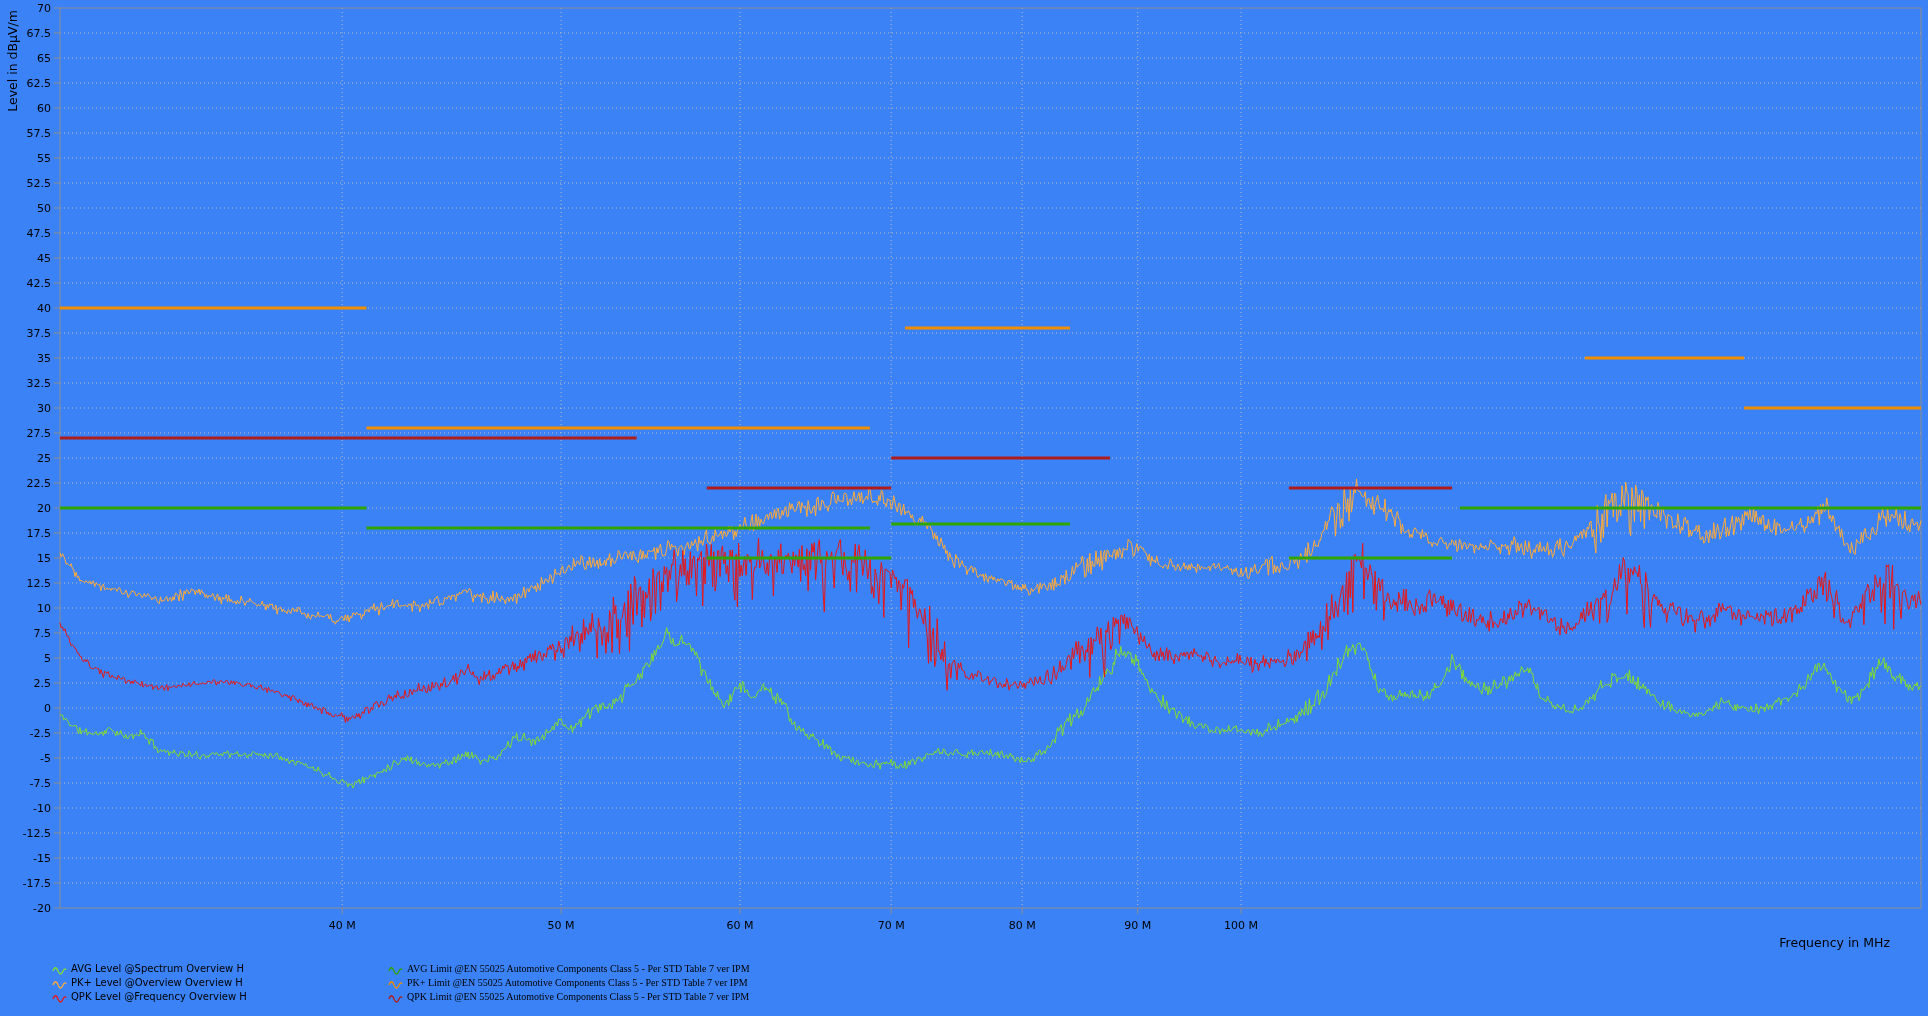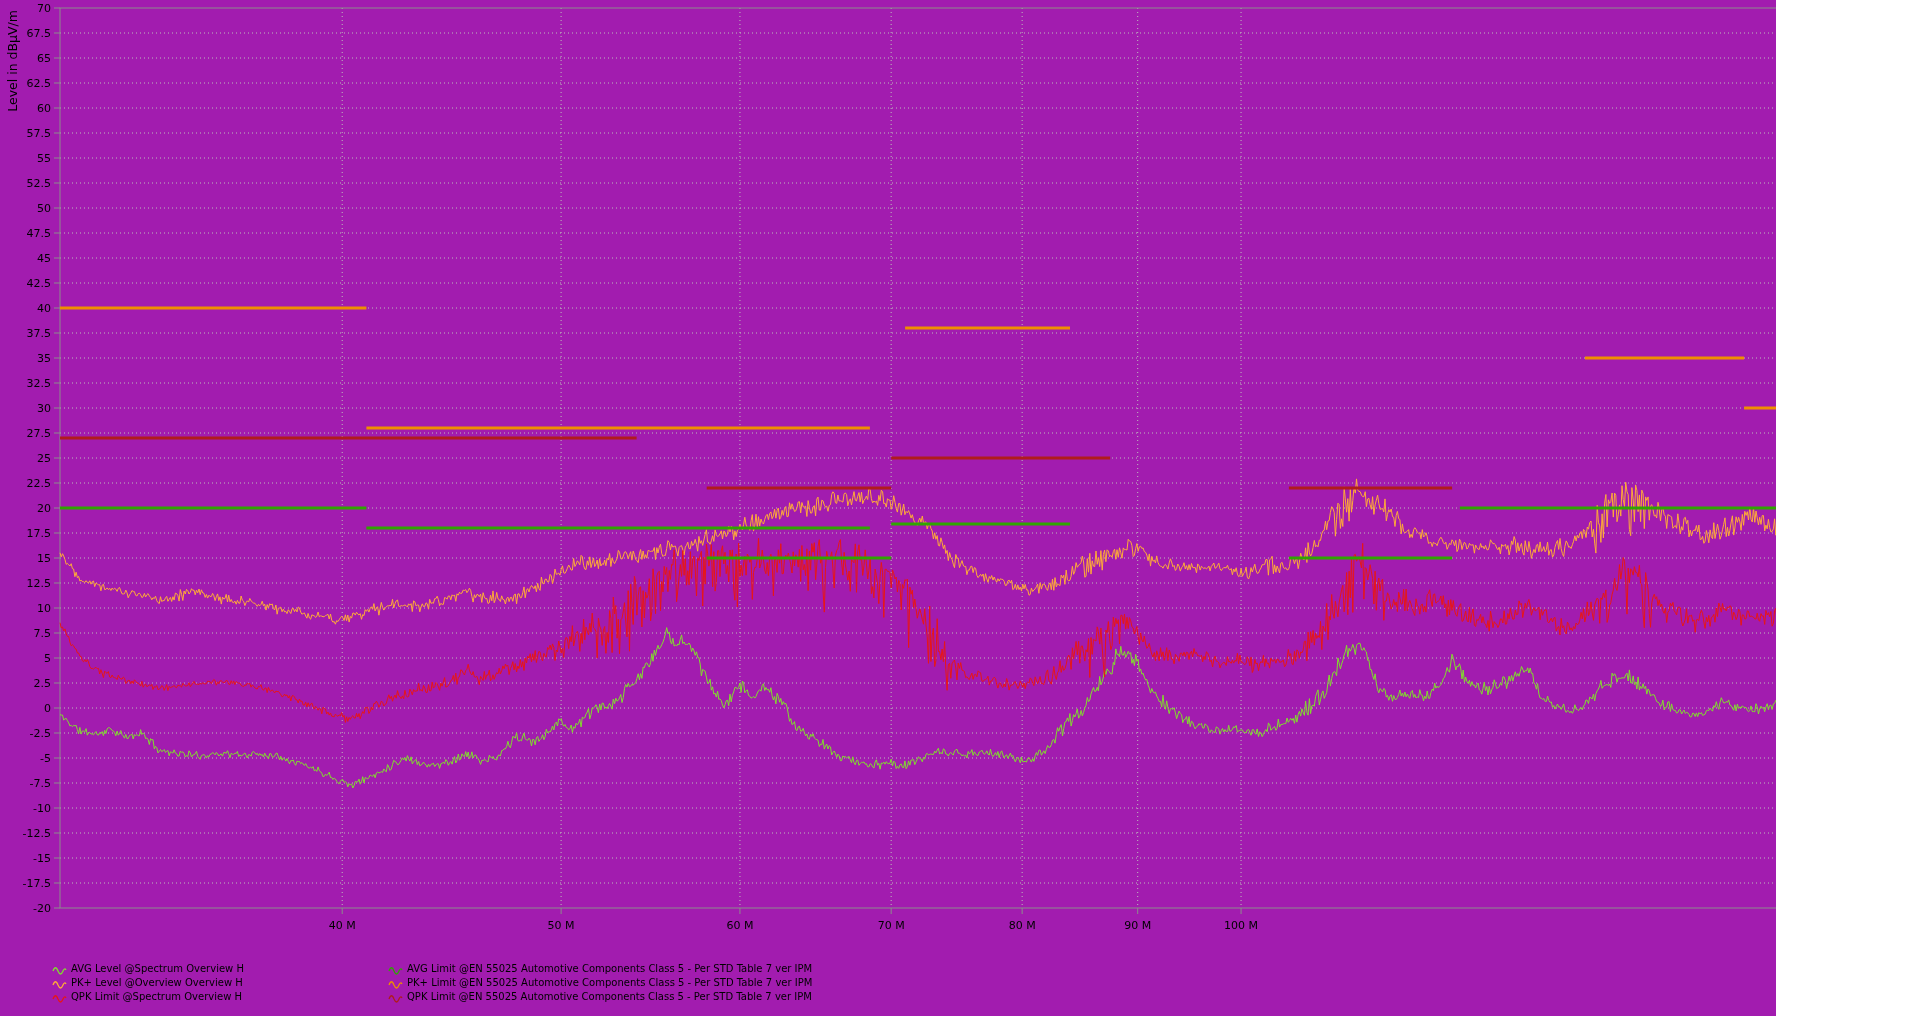--- a/index.html
+++ b/index.html
@@ -1,17 +1,17 @@
 <!DOCTYPE html>
 <html><head>
 <meta charset="utf-8">
 <style>
   html,body{margin:0;padding:0;background:#ffffff;}
   body{font-family:"DejaVu Sans","Liberation Sans",sans-serif;}
-  #root{position:relative;width:1776px;height:1016px;background:#a21caf;overflow:hidden;}
+  #root{position:relative;width:1928px;height:1016px;background:#3b82f6;overflow:hidden;}
   svg text{font-family:"DejaVu Sans","Liberation Sans",sans-serif;}
   .legend-col{position:absolute;display:flex;flex-direction:column;gap:2px;}
   .legend-item{display:flex;align-items:center;gap:4px;height:12px;cursor:default;}
   .legend-item .txt{font-size:10px;color:#000;white-space:nowrap;line-height:12px;}
 </style>
 </head>
 <body>
 
 <div id="root">
   <svg id="plot" width="1928" height="1016">
@@ -196,24 +196,24 @@
             </svg>
           </span>
           <span class="txt">PK+ Level @Overview Overview H</span>
         </div>
         <div class="legend-item">
           <span>
             <svg width="15" height="11" viewBox="0 0 15 11" style="display:block">
               <path d="M1 7 Q3.5 0.5 6 7 Q8.5 13 11 7 Q12.5 3.5 14 6" fill="none" stroke="#e81616" stroke-width="1.3"></path>
             </svg>
           </span>
-          <span class="txt">QPK Limit @Spectrum Overview H</span>
+          <span class="txt">QPK Level @Frequency Overview H</span>
         </div>
       </div>
-      <div class="legend-col" style="left: 388px; top: 963px;">
+      <div class="legend-col" style="left: 388px; top: 963px; font-family: Liberation Serif, serif;">
         <div class="legend-item">
           <span>
             <svg width="15" height="11" viewBox="0 0 15 11" style="display:block">
               <path d="M1 7 Q3.5 0.5 6 7 Q8.5 13 11 7 Q12.5 3.5 14 6" fill="none" stroke="#2fa500" stroke-width="1.3"></path>
             </svg>
           </span>
           <span class="txt">AVG Limit @EN 55025 Automotive Components Class 5 - Per STD Table 7 ver IPM</span>
         </div>
         <div class="legend-item">
           <span>

